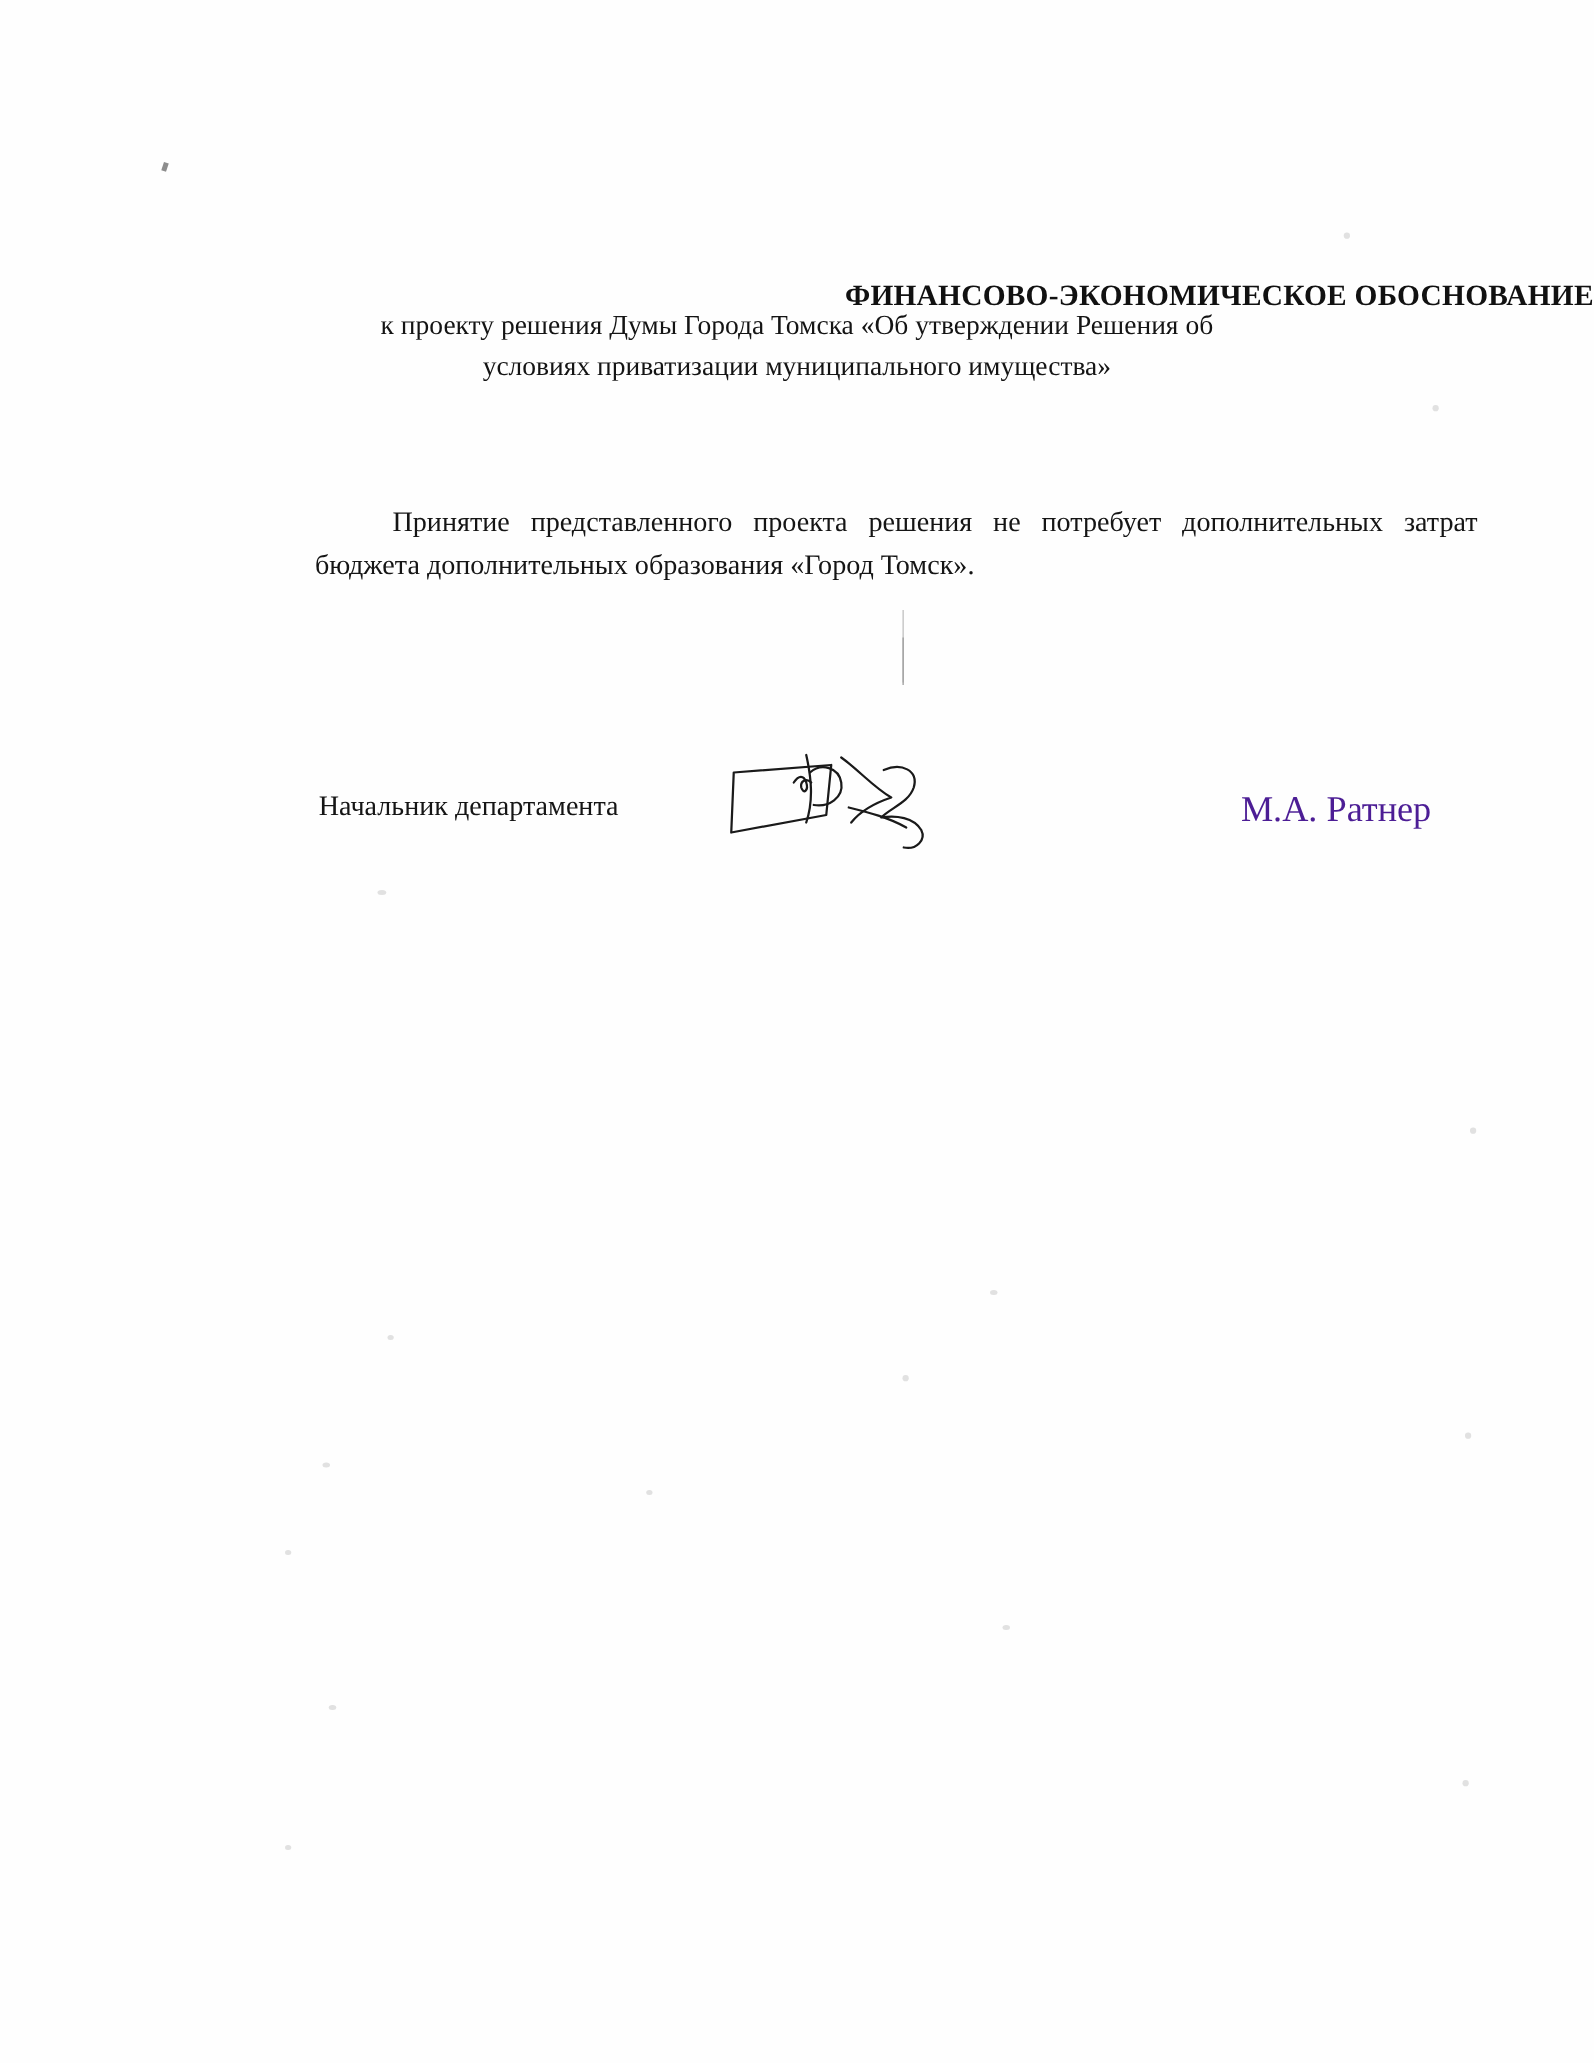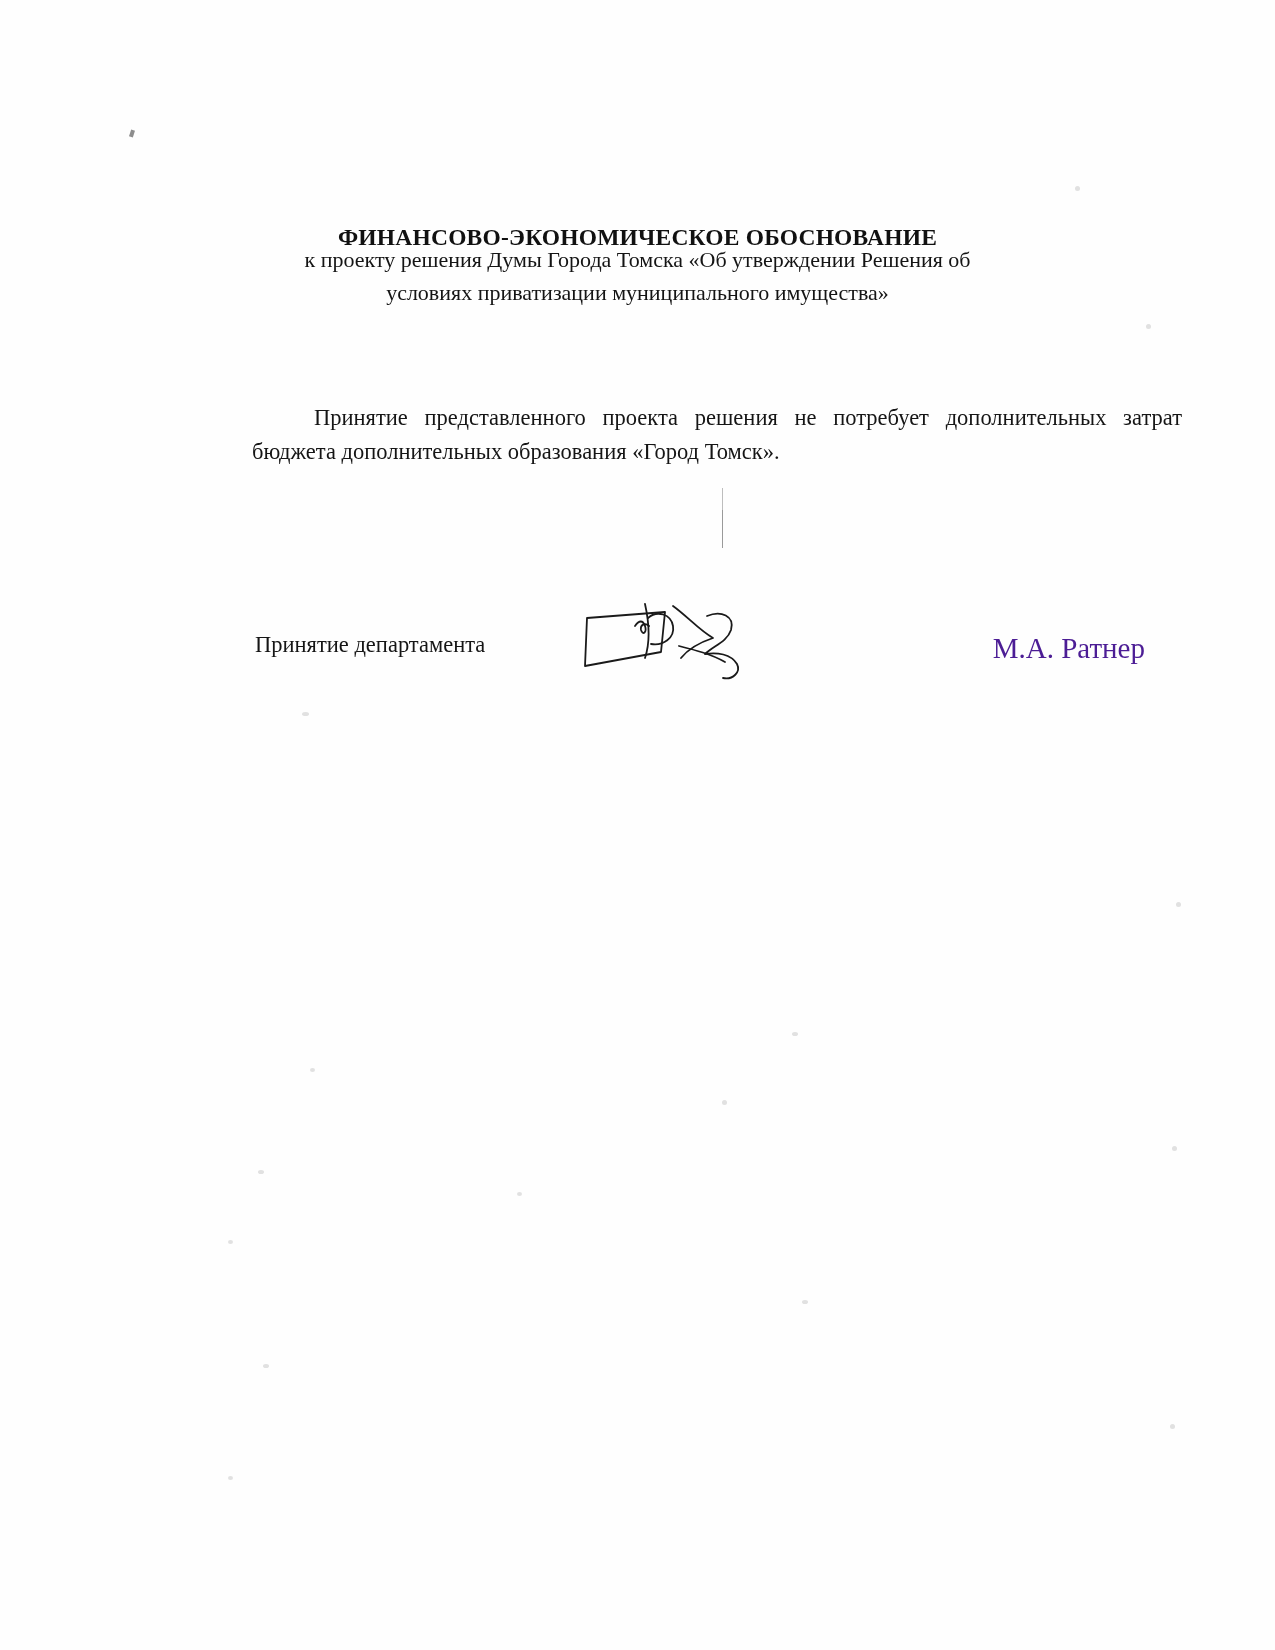--- a/index.html
+++ b/index.html
@@ -28,21 +28,21 @@
     background: #c9c9c9;
     border-radius: 50%;
     opacity: .55;
   }
 
   .doc-title {
     position: absolute;
     top: 208px;
     left: 0;
     width: 1275px;
-    text-align: center;
+    text-align: right;
     font-weight: bold;
     font-size: 23.5px;
     letter-spacing: .2px;
     color: #111;
   }
 
   .doc-subtitle {
     position: absolute;
     top: 243px;
     left: 300px;
@@ -148,21 +148,21 @@
   <h1 class="doc-title">ФИНАНСОВО-ЭКОНОМИЧЕСКОЕ ОБОСНОВАНИЕ</h1>
 
   <div class="doc-subtitle">к проекту решения Думы Города Томска «Об утверждении Решения об условиях приватизации муниципального имущества»</div>
 
   <p class="body-text">Принятие представленного проекта решения не потребует дополнительных затрат бюджета дополнительных образования «Город Томск».</p>
 
   <div class="vert-line"></div>
   <div class="vert-line two"></div>
 
   <div class="sign-row">
-    <span class="sign-title">Принятие департамента</span>
+    <span class="sign-title">Начальник департамента</span>
     <span class="sign-name">М.А. Ратнер</span>
   </div>
 
   <svg class="signature" viewBox="0 0 210 105">
     <g fill="none" stroke="#1a1a1a" stroke-width="1.8" stroke-linecap="round" stroke-linejoin="round">
       <path d="M12 22 L90 16 L86 56 L10 70 Z"></path>
       <path d="M70 8 C 74 26, 76 44, 70 62"></path>
       <path d="M73 22 C 82 14, 96 18, 98 30 C 100 42, 88 50, 76 48"></path>
       <path d="M60 30 C 64 24, 68 24, 70 30 C 72 36, 68 40, 66 34 C 65 29, 70 26, 74 30"></path>
       <path d="M98 10 C 112 20, 124 34, 138 42 C 126 46, 114 52, 106 62"></path>

